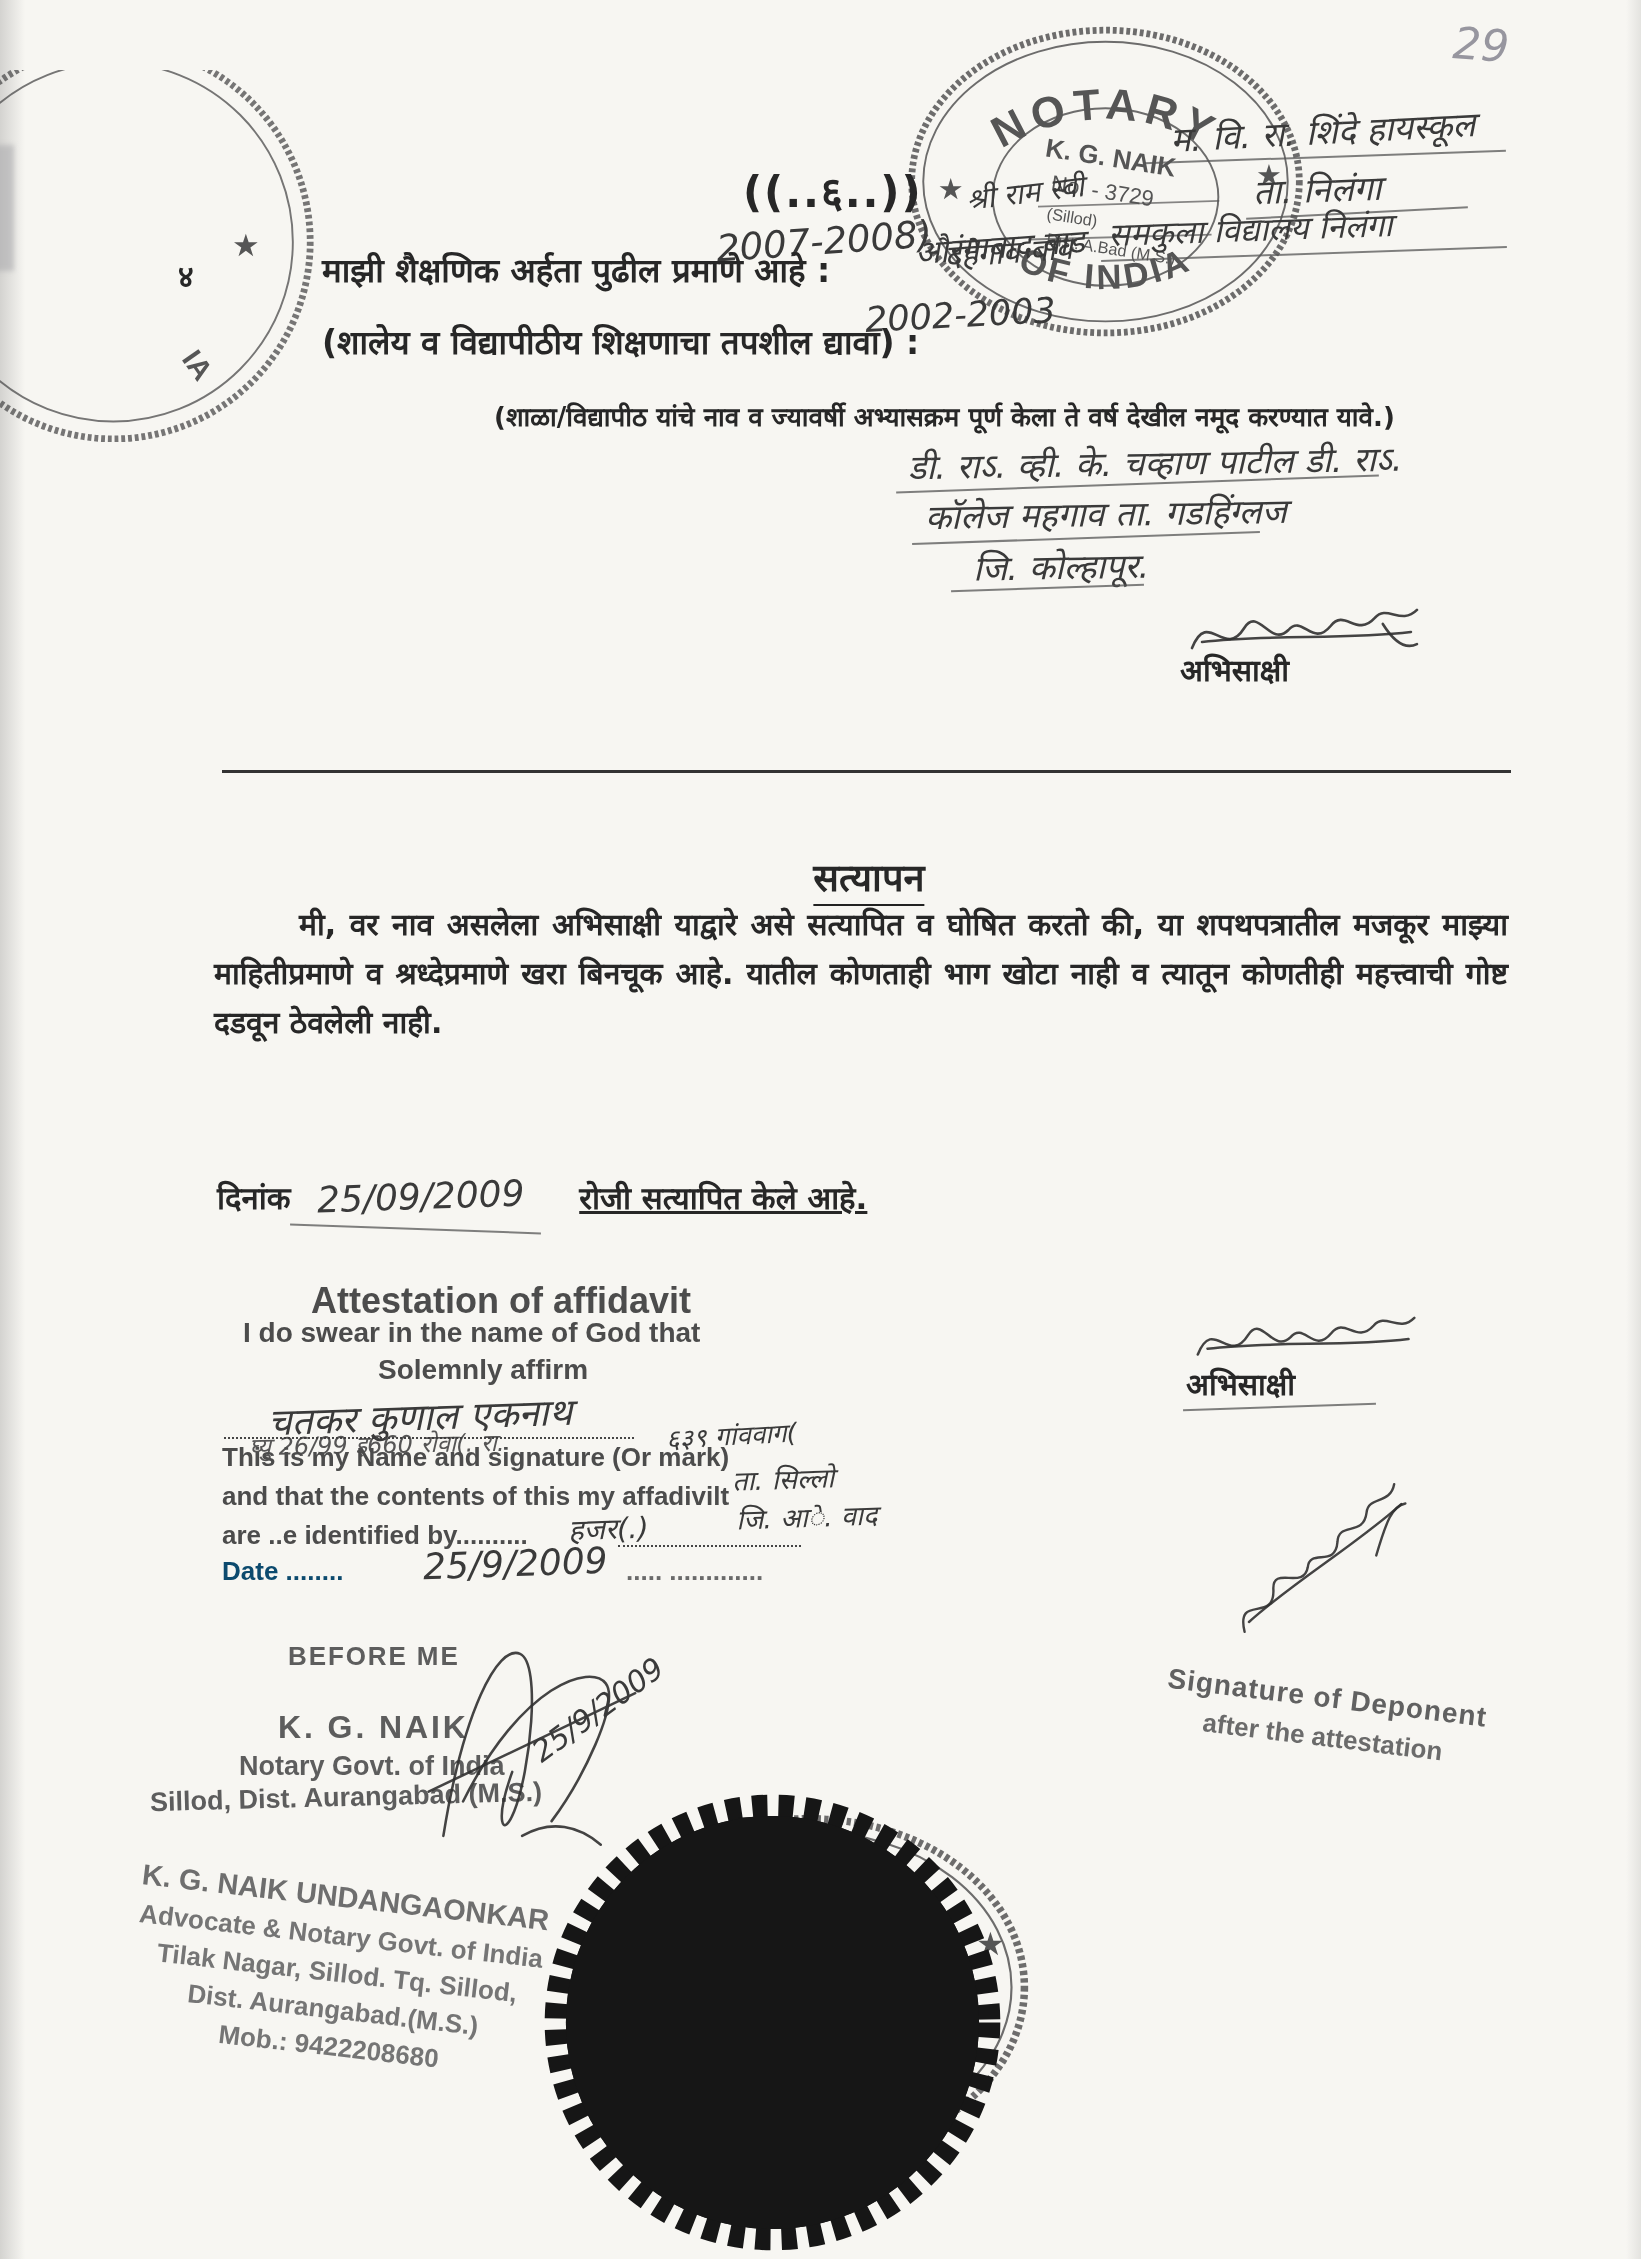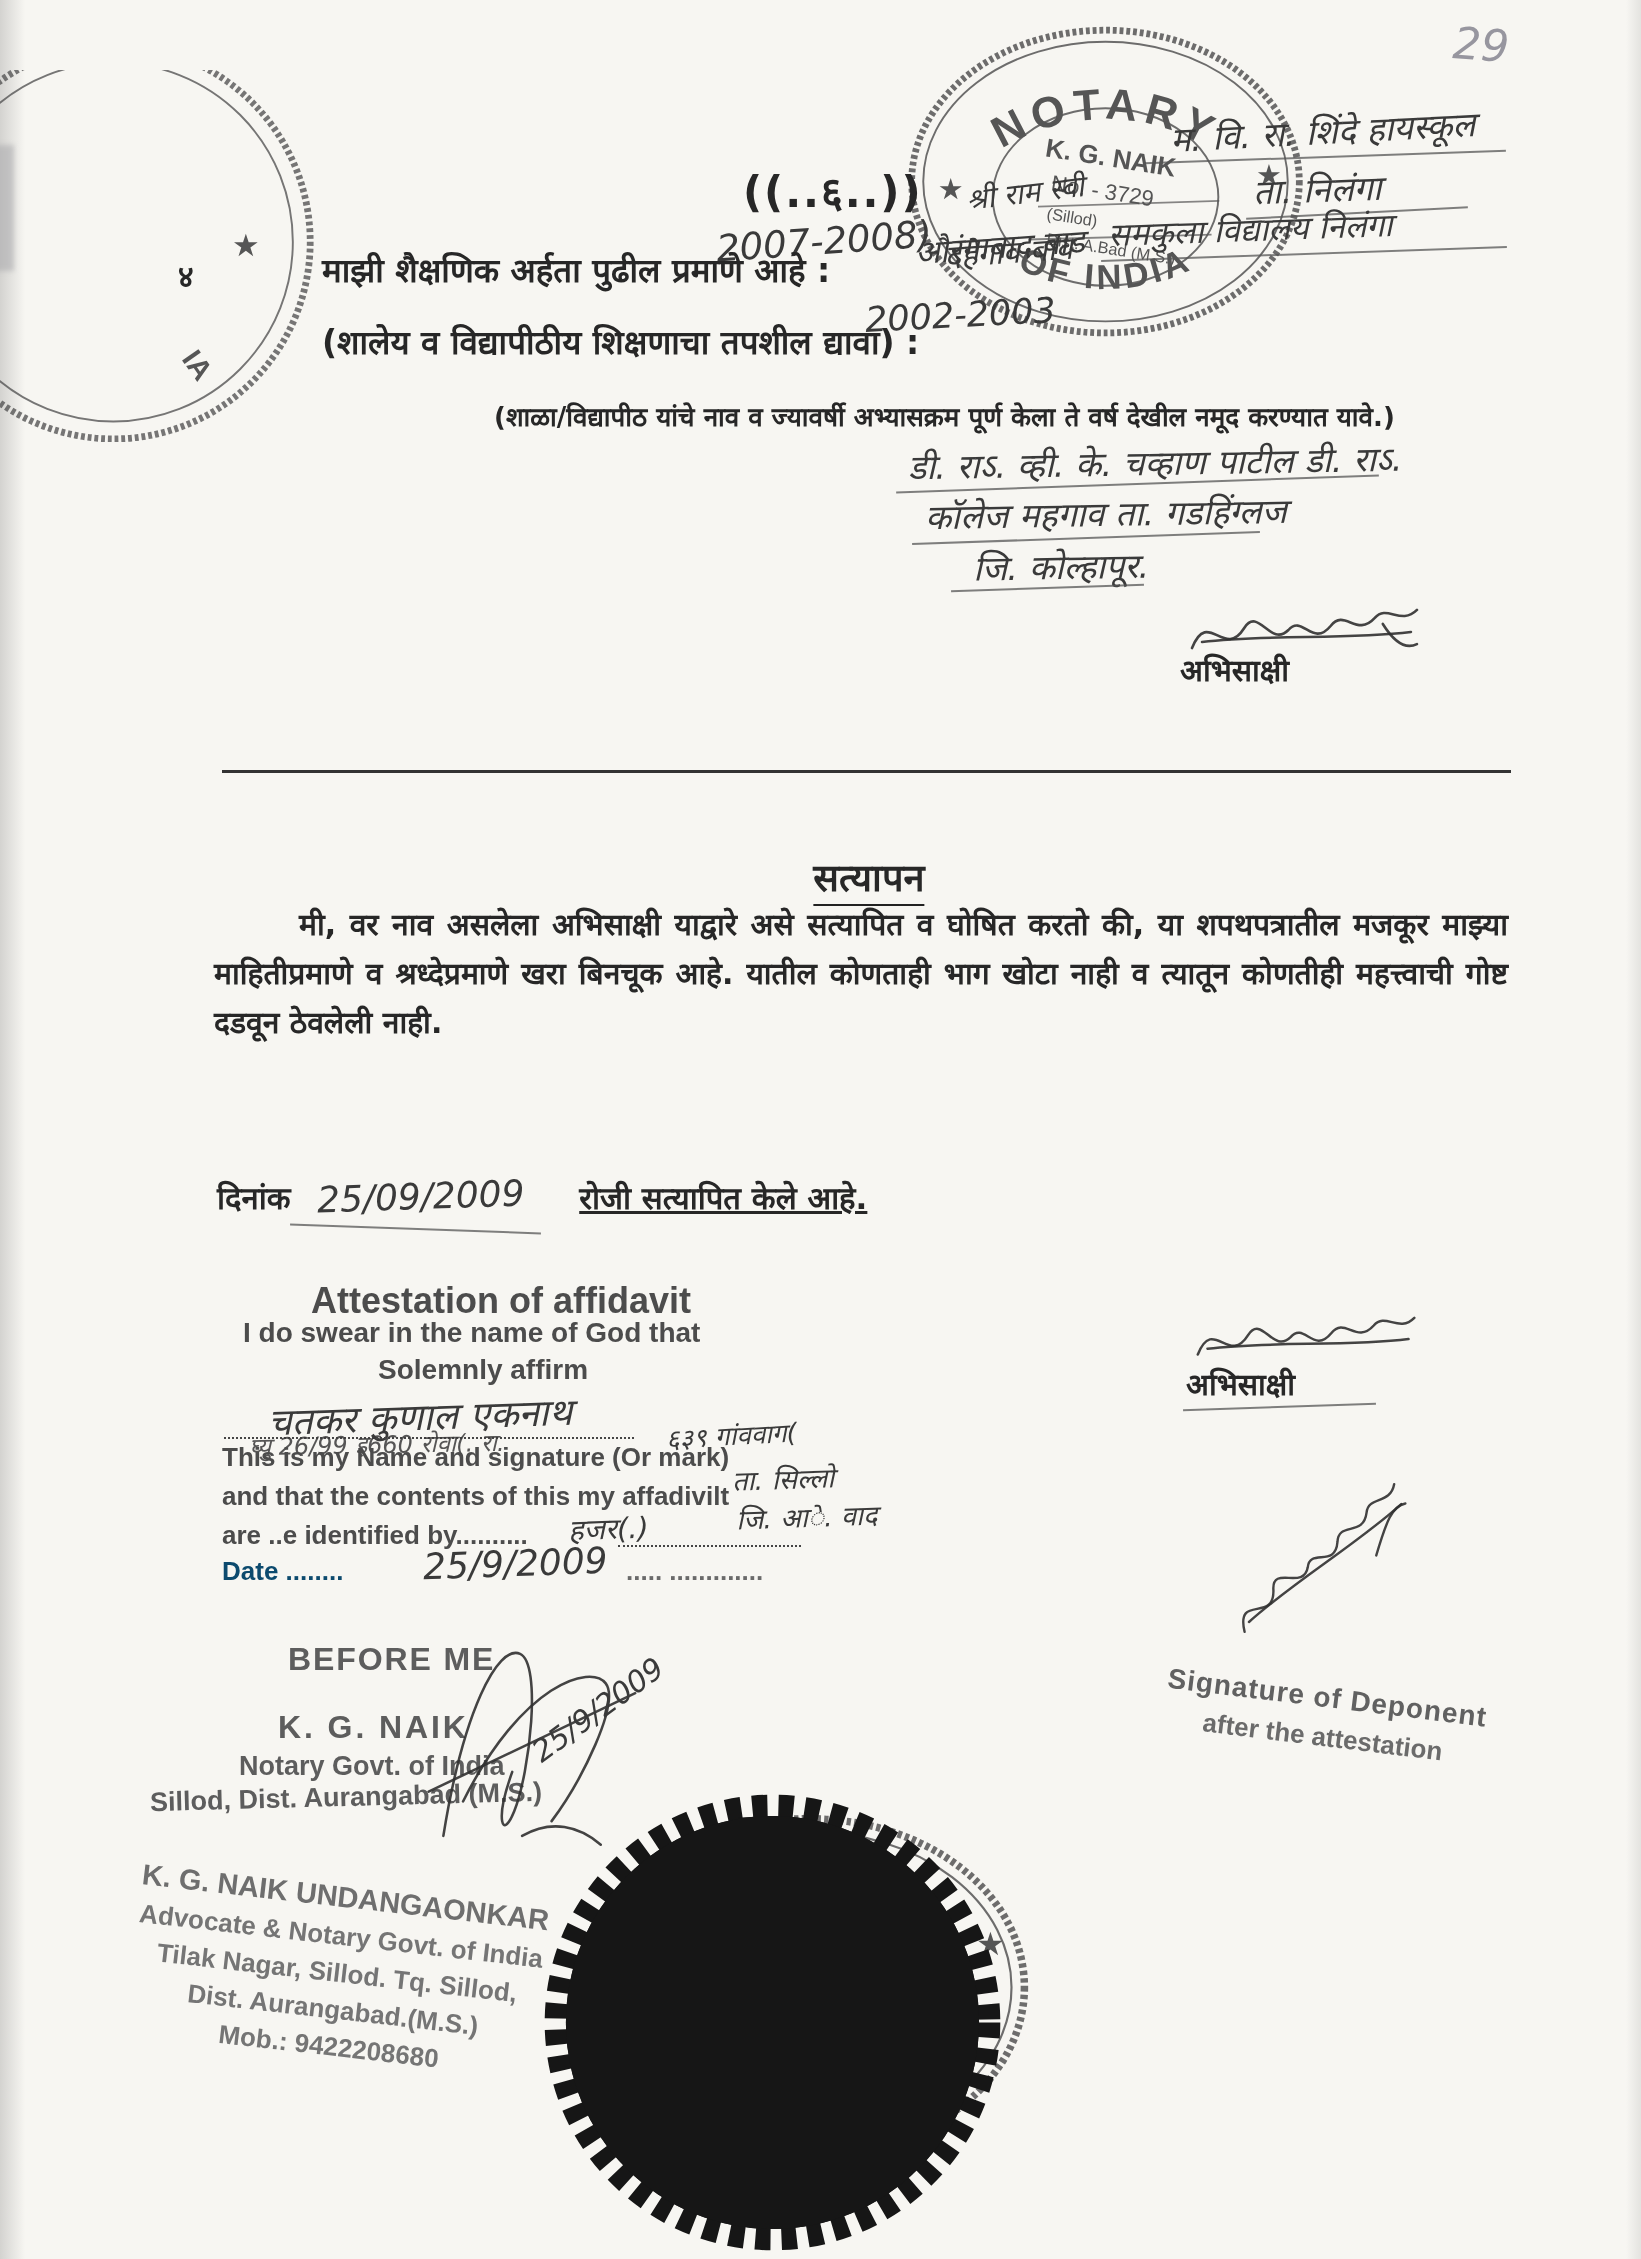--- a/index.html
+++ b/index.html
@@ -134,21 +134,21 @@
   <div class="abs hw" style="left:732px;top:1460px;font-size:27px;transform:rotate(-2deg);">ता. सिल्लो</div>
   <div class="abs hw" style="left:736px;top:1498px;font-size:27px;transform:rotate(-2deg);">जि. आे. वाद</div>
 
   <svg class="abs sig" style="left:1192px;top:1305px;width:232px;height:70px;" viewBox="0 0 240 70">
     <path d="M6 50 C 22 10, 38 62, 58 30 C 72 8, 84 50, 102 32 C 116 16, 126 50, 144 28 C 158 10, 170 40, 188 20 C 200 6, 214 28, 230 12"></path>
     <path d="M16 44 C 80 36, 160 42, 224 34"></path>
   </svg>
   <div class="abs dev" style="left:1186px;top:1363px;font-size:30px;">अभिसाक्षी</div>
   <div class="abs rule" style="left:1183px;top:1406px;width:193px;transform:rotate(-2deg);"></div>
 
-  <div class="abs en-stamp" style="left:288px;top:1641px;font-size:32px;letter-spacing:1.9px;">BEFORE ME</div>
+  <div class="abs en-stamp" style="left:288px;top:1641px;font-size:26px;letter-spacing:1.9px;">BEFORE ME</div>
   <div class="abs en-stamp" style="left:278px;top:1709px;font-size:32px;letter-spacing:2.9px;">K. G. NAIK</div>
   <div class="abs en-stamp" style="left:239px;top:1751px;font-size:27px;">Notary Govt. of India</div>
   <div class="abs en-stamp" style="left:150px;top:1782px;font-size:27px;transform:rotate(-1.5deg);">Sillod, Dist. Aurangabad (M.S.)</div>
 
   <svg class="abs sig" style="left:404px;top:1624px;width:246px;height:227px;" viewBox="0 0 250 230">
     <path d="M40 215 C 60 90, 95 20, 118 30 C 140 40, 128 150, 112 190 C 100 220, 92 200, 110 150"></path>
     <path d="M60 180 C 120 60, 190 40, 205 60 C 220 80, 180 160, 150 200"></path>
     <path d="M25 170 L 235 70"></path>
     <path d="M120 215 C 150 198, 178 205, 200 224"></path>
   </svg>

